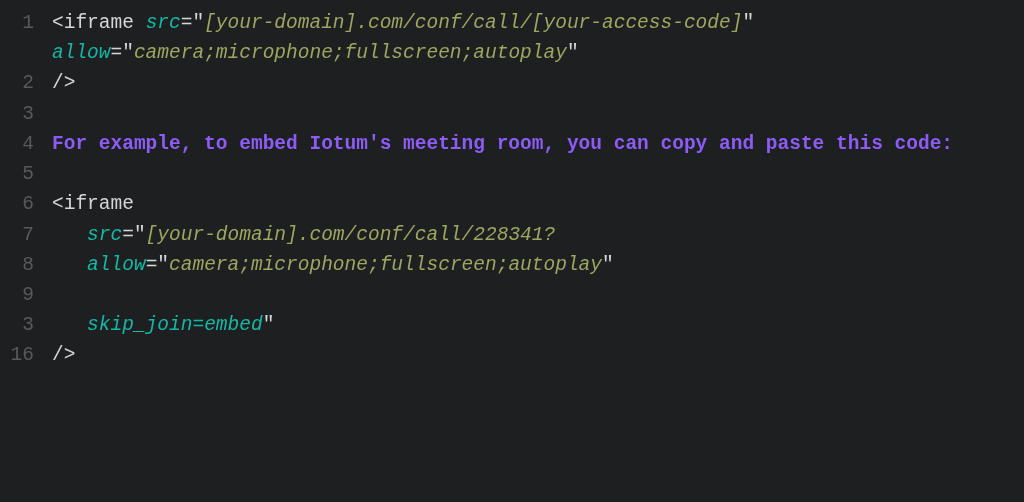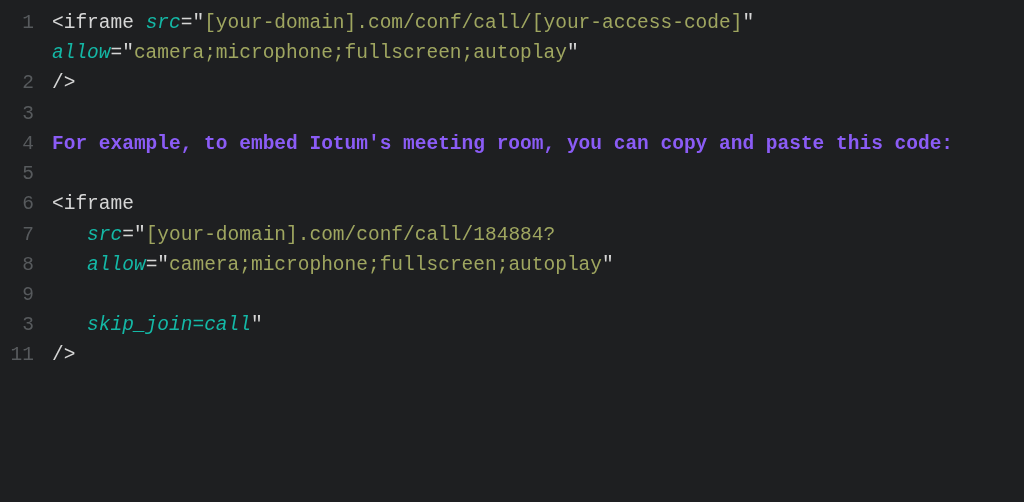--- a/index.html
+++ b/index.html
@@ -28,21 +28,21 @@
   }
   .code{
     flex:1 1 auto;
     white-space:pre-wrap;
     line-height:1.55;
     color:#cfd2d4;
     padding-right:12px;
   }
   .t-tag  {color:#d6d6d6;text-align:right;}
   .t-attr {color:#14b8a6;font-style:italic;}
-  .t-str  {color:#9fa660;}
+  .t-str  {color:#9fa660;font-style:italic;}
   .t-plain{color:#d6d6d6;}
   .t-white-b{color:#8b5cf6;font-weight:600;}
 </style>
 </head>
 <body>
 
 <div class="editor">
 
   <div class="row">
     <div class="gutter">1</div>
@@ -69,36 +69,36 @@
     <div class="code">&nbsp;</div>
   </div>
 
   <div class="row">
     <div class="gutter">6</div>
     <div class="code"><span class="t-plain">&lt;</span><span class="t-tag">iframe</span></div>
   </div>
 
   <div class="row">
     <div class="gutter">7</div>
-    <div class="code"><span>   </span><span class="t-attr">src</span><span class="t-plain">="</span><span class="t-str">[your-domain].com/conf/call/184884?</span></div>
+    <div class="code"><span>   </span><span class="t-attr">src</span><span class="t-plain">="</span><span class="t-str">[your-domain].com/conf/call/228341?</span></div>
   </div>
 
   <div class="row">
     <div class="gutter">8</div>
     <div class="code"><span>   </span><span class="t-attr">allow</span><span class="t-plain">="</span><span class="t-str">camera;microphone;fullscreen;autoplay</span><span class="t-plain">"</span></div>
   </div>
 
   <div class="row">
     <div class="gutter">9</div>
     <div class="code"><span>   </span></div>
   </div>
 
   <div class="row">
     <div class="gutter">3</div>
-    <div class="code"><span>   </span><span class="t-attr">skip_join=call</span><span class="t-plain">"</span></div>
+    <div class="code"><span>   </span><span class="t-attr">skip_join=embed</span><span class="t-plain">"</span></div>
   </div>
 
   <div class="row">
-    <div class="gutter">11</div>
+    <div class="gutter">16</div>
     <div class="code"><span class="t-plain">/&gt;</span></div>
   </div>
 
 </div>
 
 </body></html>

